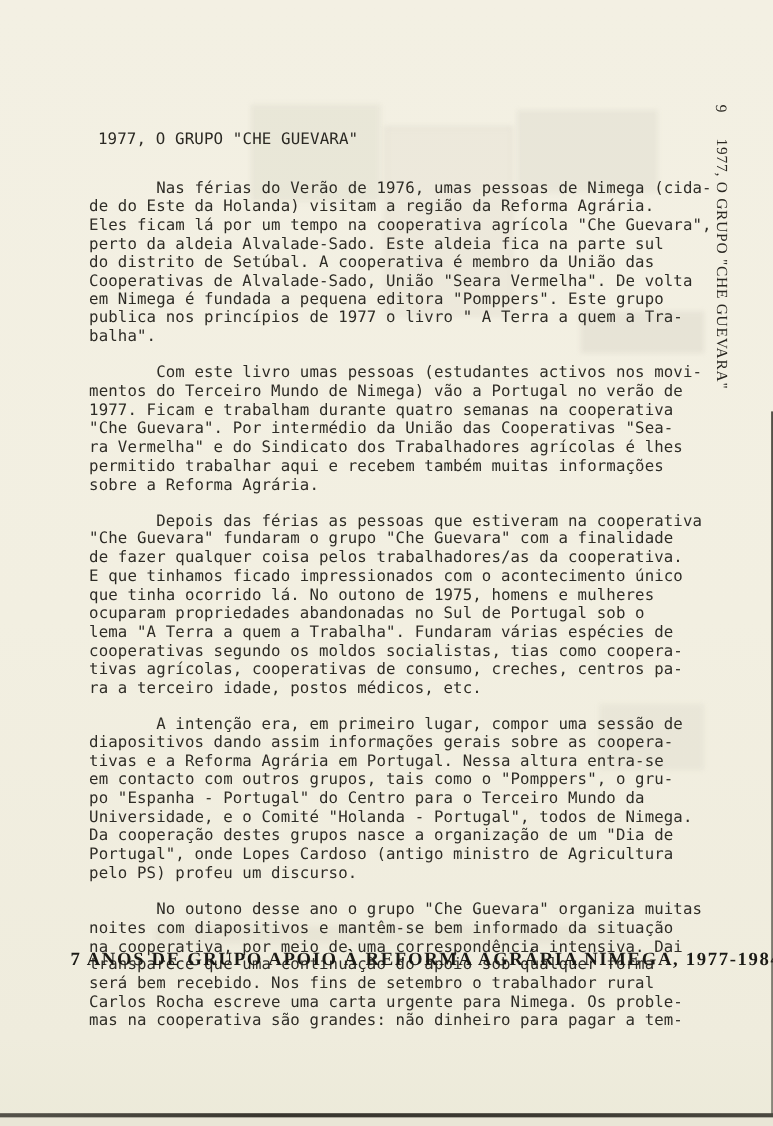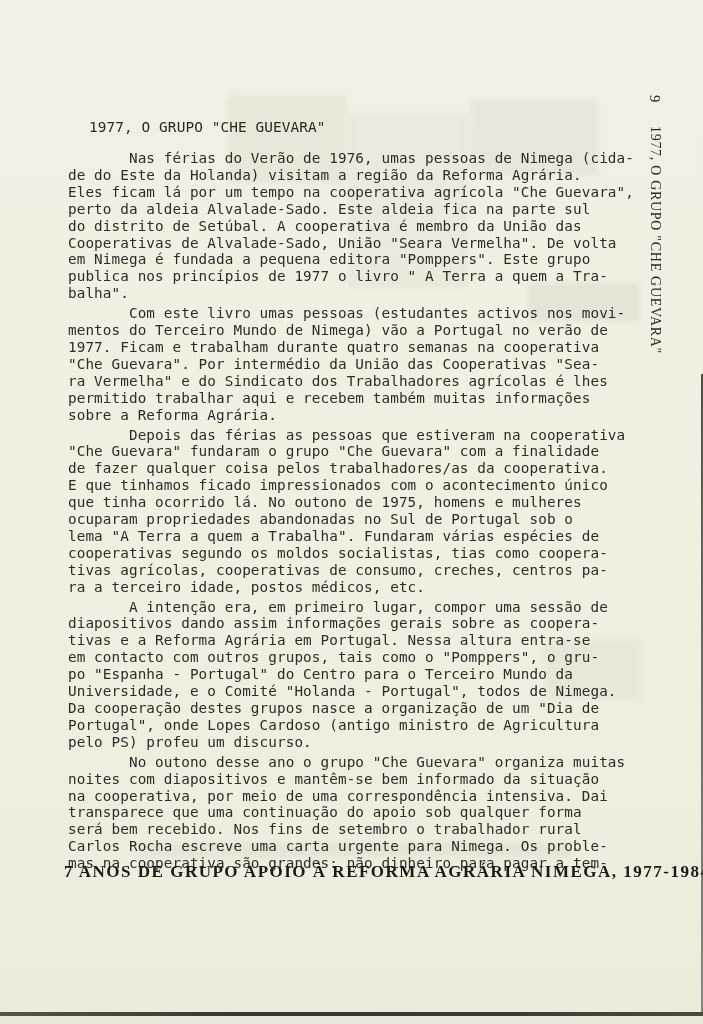--- a/index.html
+++ b/index.html
@@ -39,21 +39,21 @@
     color: #2b2923;
     white-space: pre;
   }
   .body-text {
     position: absolute;
     left: 65px; top: 147px;
     width: 585px;
     color: #2e2c26;
   }
   .body-text p {
-    margin: 3px;
+    margin: 16px;
     font-size: 14.3px;
     line-height: 16.9px;
     white-space: pre;
     letter-spacing: 0.1px;
   }
   .footer {
     position: absolute;
     left: 64px; top: 862px;
     font-family: "Liberation Serif", serif;
     font-weight: bold;

